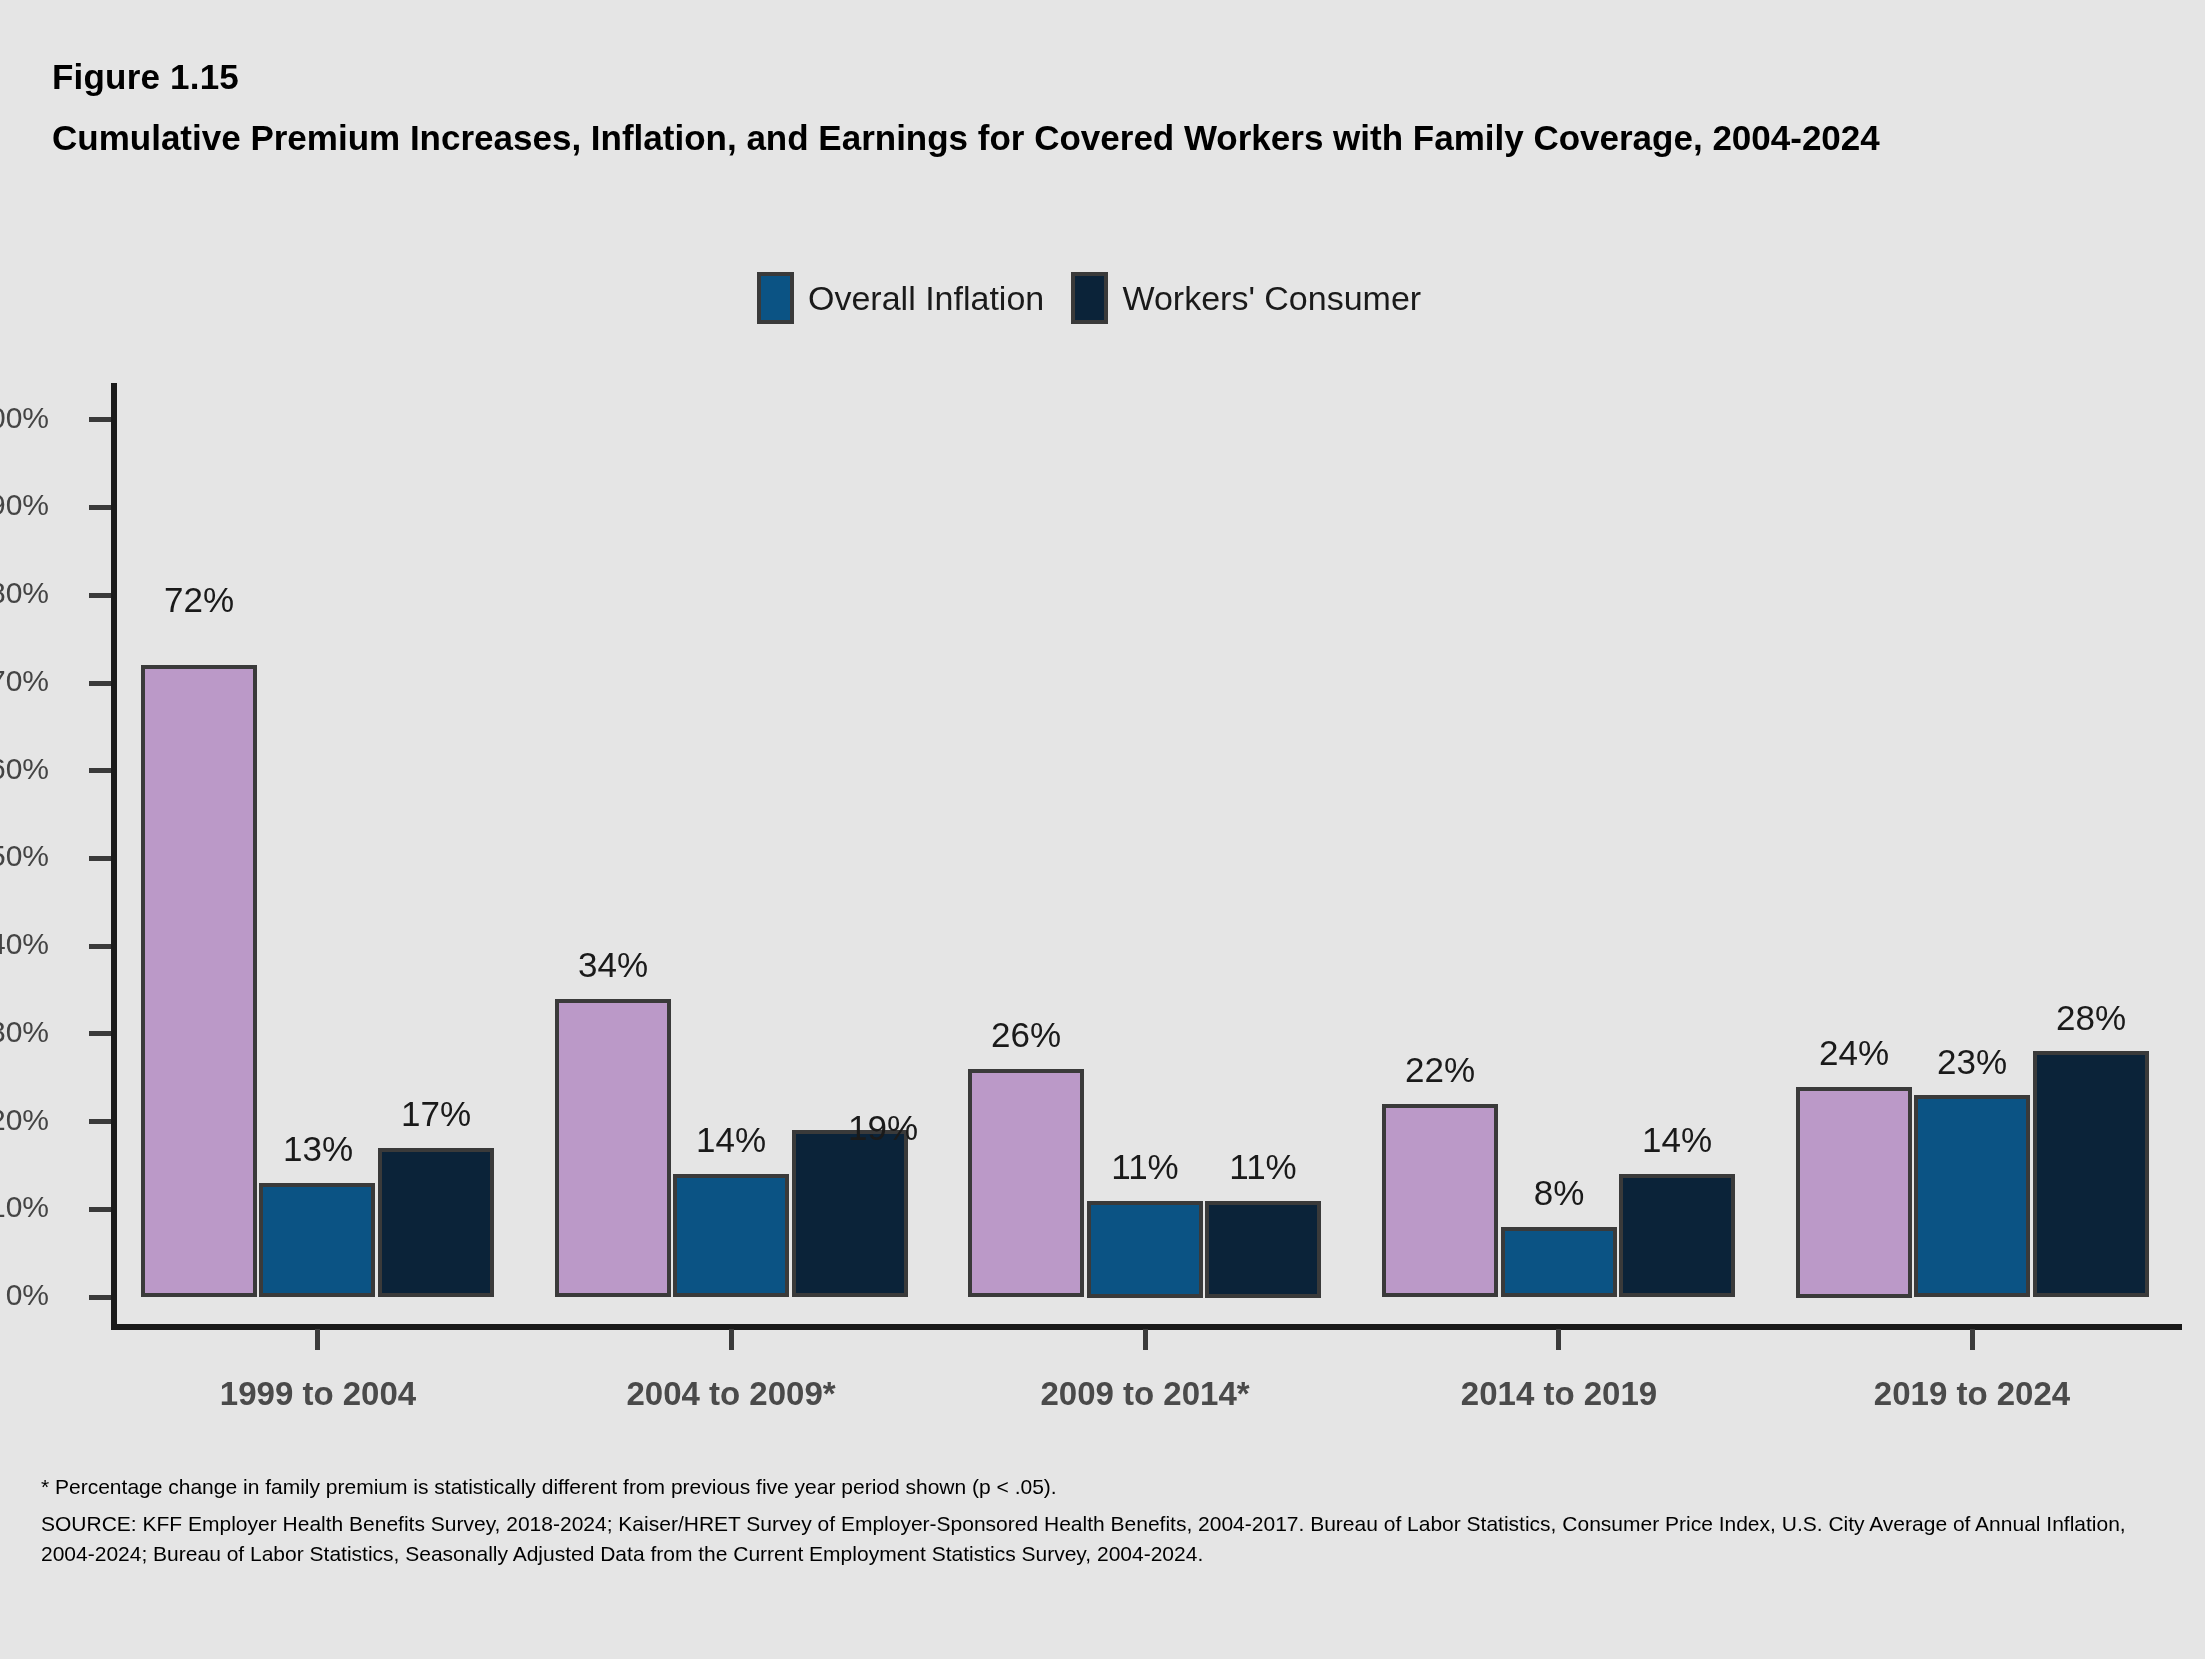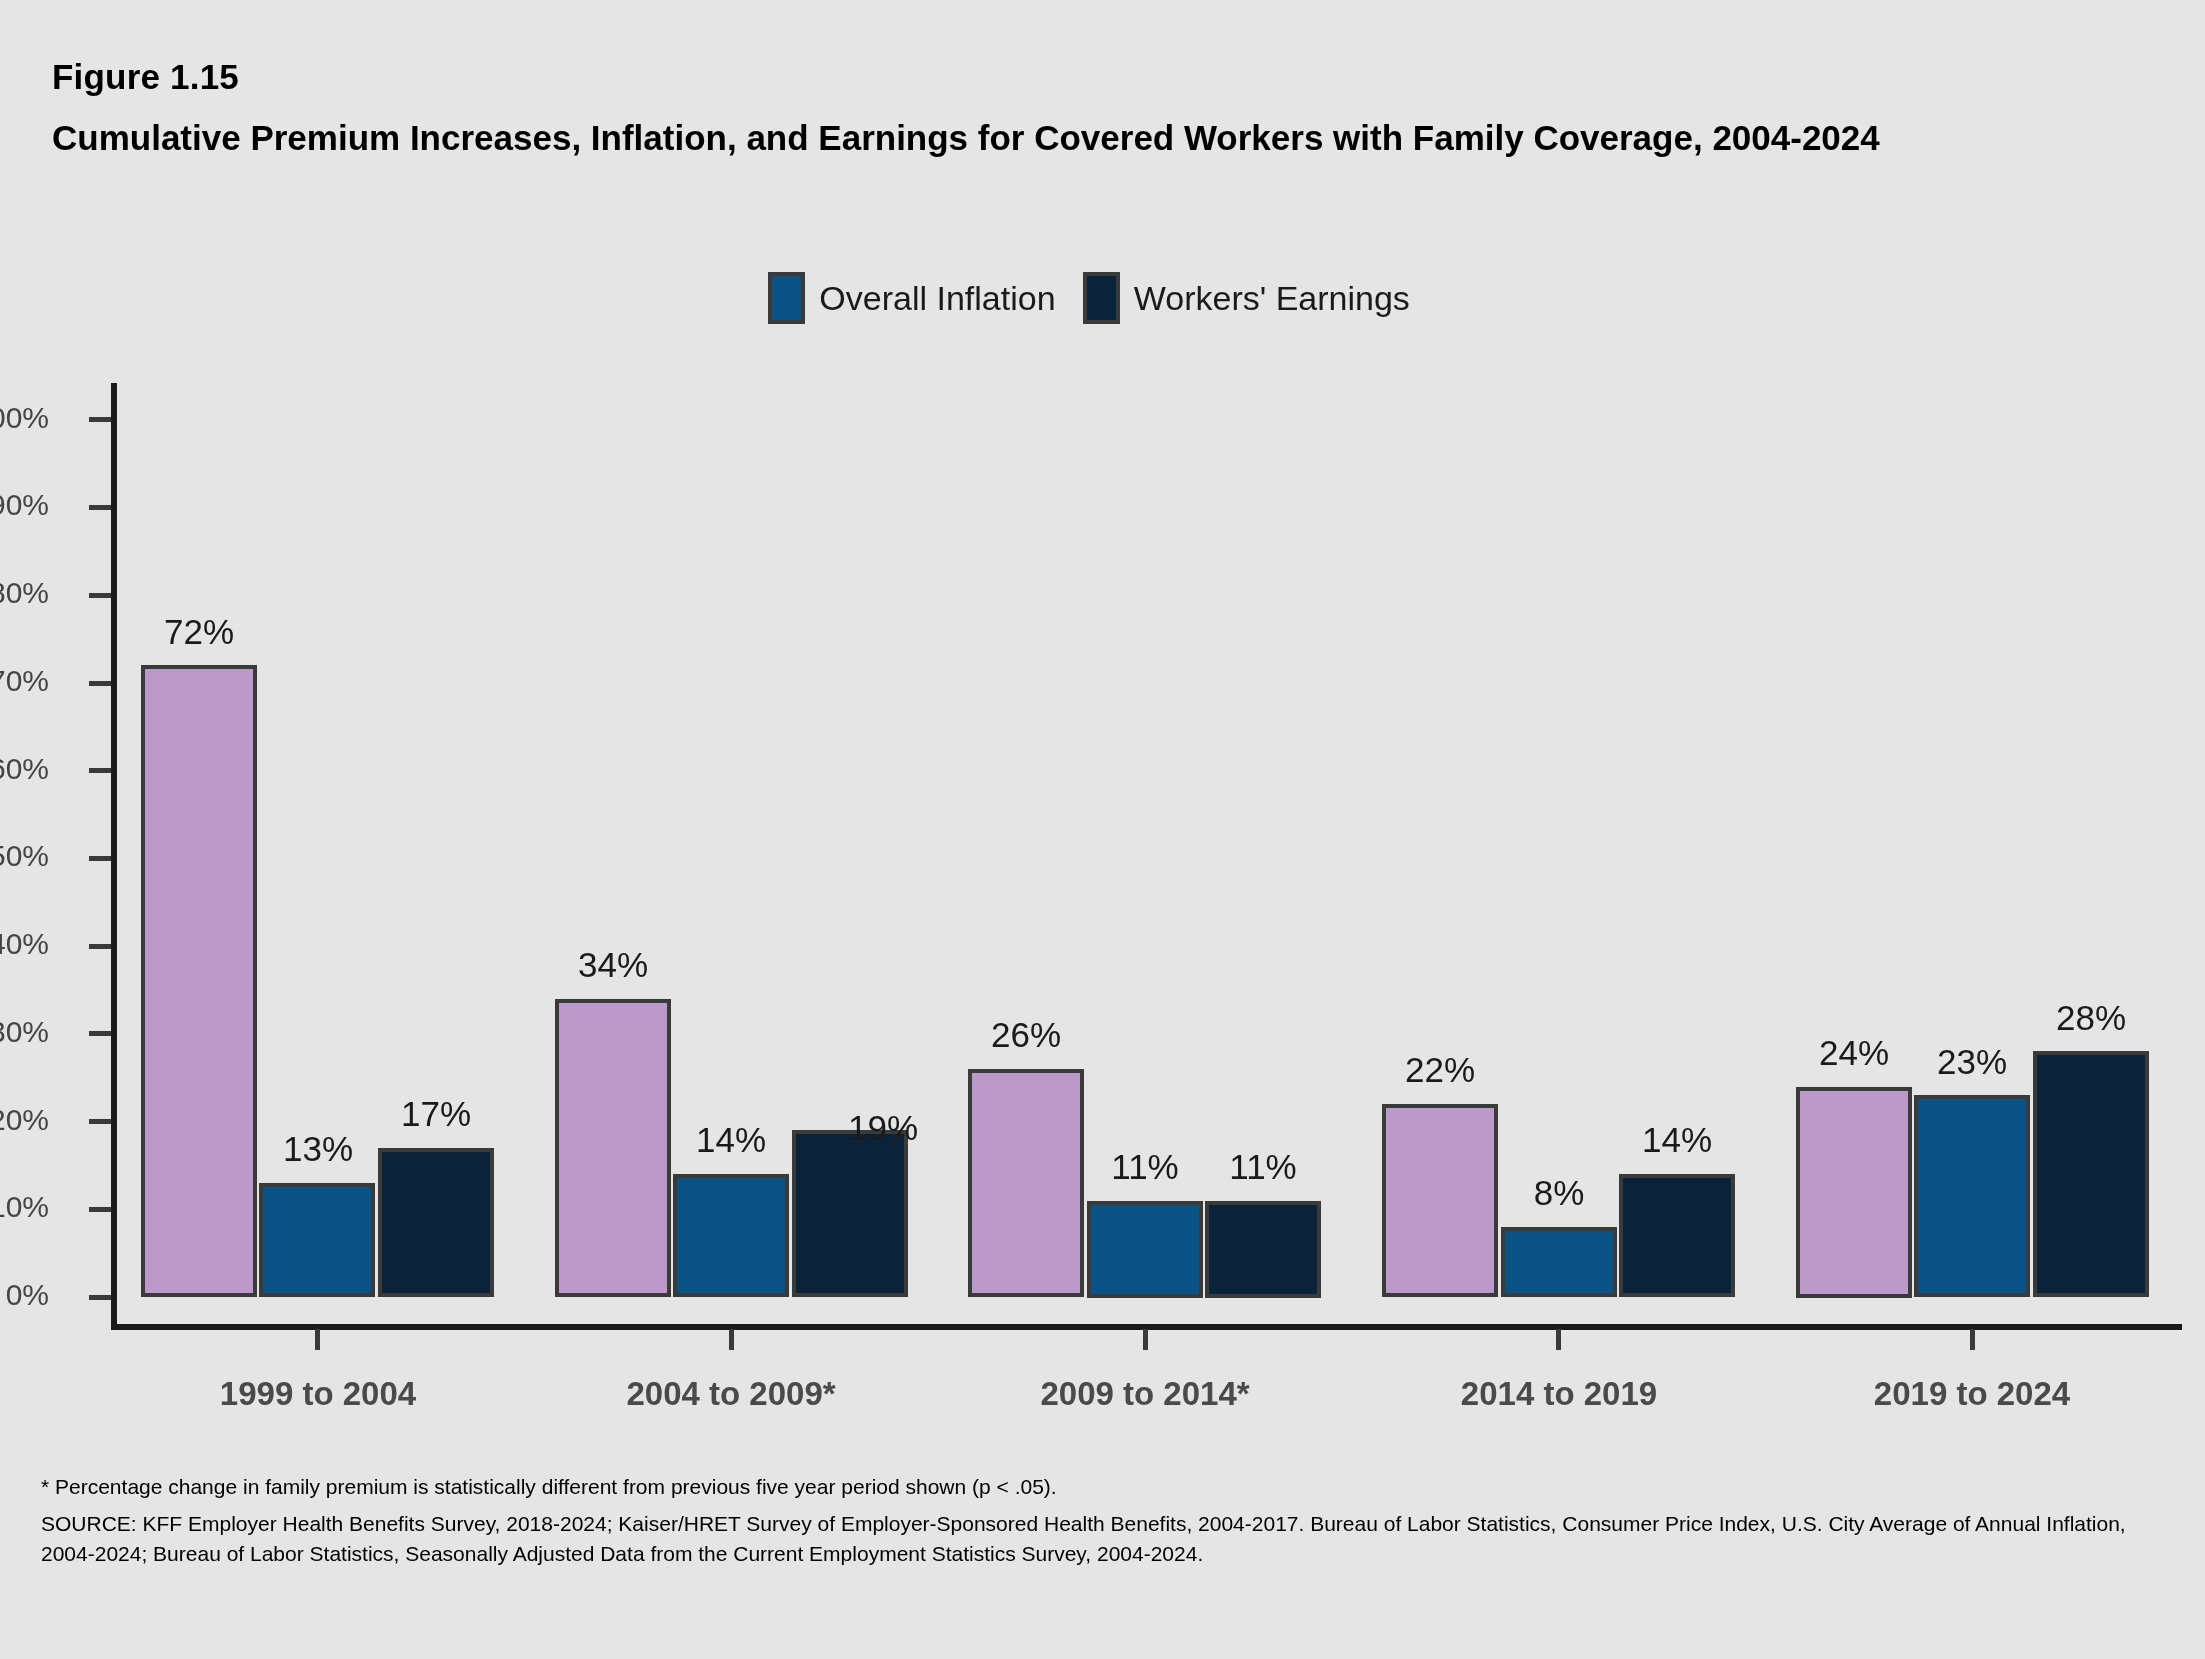--- a/index.html
+++ b/index.html
@@ -155,21 +155,21 @@
   <div class="fig-num">Figure 1.15</div>
   <div class="fig-title">Cumulative Premium Increases, Inflation, and Earnings for Covered Workers with Family Coverage, 2004-2024</div>
 
   <div class="legend" id="legend">
       <div class="legend-item">
         <span class="legend-swatch" style="background: rgb(11, 83, 132);"></span>
         <span class="legend-label">Overall Inflation</span>
       </div>
       <div class="legend-item">
         <span class="legend-swatch" style="background: rgb(11, 35, 57);"></span>
-        <span class="legend-label">Workers' Earnings</span>
+        <span class="legend-label">Workers' Consumer</span>
       </div>
     </div>
 
   <div id="plot">
     <div class="yaxis-line"></div>
     <div class="xaxis-line"></div>
   <div class="ytick" style="top: 1295px;"></div>
       <div class="ytick-label" style="top: 1278px;">0%</div>
       <div class="ytick" style="top: 1207px;"></div>
       <div class="ytick-label" style="top: 1190px;">10%</div>
@@ -187,21 +187,21 @@
       <div class="ytick-label" style="top: 664px;">70%</div>
       <div class="ytick" style="top: 593px;"></div>
       <div class="ytick-label" style="top: 576px;">80%</div>
       <div class="ytick" style="top: 505px;"></div>
       <div class="ytick-label" style="top: 488px;">90%</div>
       <div class="ytick" style="top: 417px;"></div>
       <div class="ytick-label" style="top: 401px;">100%</div>
       <div class="xtick" style="left: 315px;"></div>
       <div class="xtick-label" style="left: 318px;">1999 to 2004</div>
       <div class="bar" style="left: 141px; width: 116px; top: 665px; height: 632px; background: rgb(187, 153, 200);"></div>
-      <div class="bar-label" style="left: 199px; top: 612px;">72%</div>
+      <div class="bar-label" style="left: 199px; top: 580px;">72%</div>
       <div class="bar" style="left: 259px; width: 116px; top: 1183px; height: 114px; background: rgb(11, 83, 132);"></div>
       <div class="bar-label" style="left: 318px; top: 1129px;">13%</div>
       <div class="bar" style="left: 378px; width: 116px; top: 1148px; height: 149px; background: rgb(11, 35, 57);"></div>
       <div class="bar-label" style="left: 436px; top: 1094px;">17%</div>
       <div class="xtick" style="left: 729px;"></div>
       <div class="xtick-label" style="left: 731px;">2004 to 2009*</div>
       <div class="bar" style="left: 555px; width: 116px; top: 999px; height: 298px; background: rgb(187, 153, 200);"></div>
       <div class="bar-label" style="left: 613px; top: 945px;">34%</div>
       <div class="bar" style="left: 673px; width: 116px; top: 1174px; height: 123px; background: rgb(11, 83, 132);"></div>
       <div class="bar-label" style="left: 731px; top: 1120px;">14%</div>

